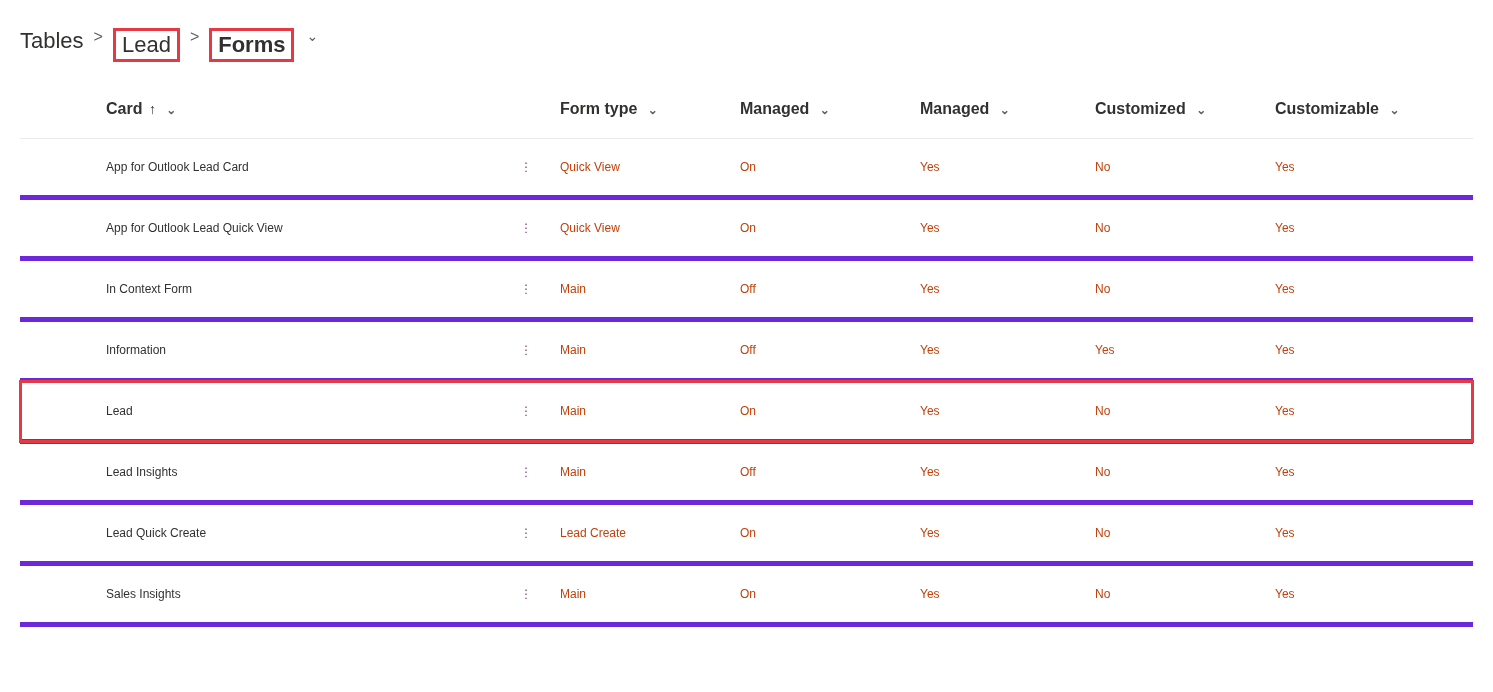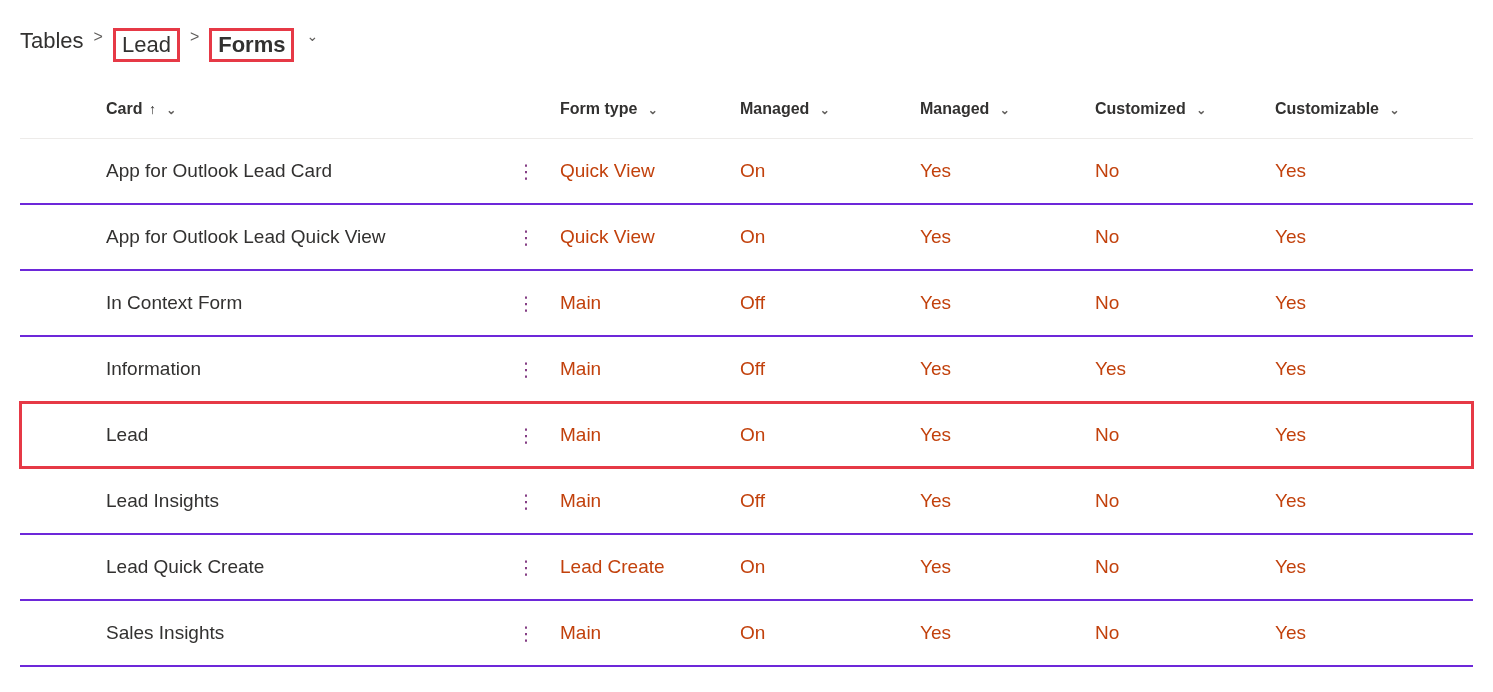--- a/index.html
+++ b/index.html
@@ -57,23 +57,23 @@
     white-space: nowrap;
   }
   .col-name { width: 480px; padding-left: 86px !important; }
   .col-actions { width: 60px; }
   .col-type { width: 180px; }
   .col-status { width: 180px; }
   .col-managed { width: 175px; }
   .col-customized { width: 180px; }
   .col-customizable { }
   .grid tbody td {
-    font-size: 19px;
+    font-size: 12px;
     padding: 21px 8px 21px 0;
-    border-bottom: 2px solid #6d28d9;
+    border-bottom: 5px solid #6d28d9;
     vertical-align: middle;
   }
   .grid tbody td.name-cell {
     color: #323130;
     padding-left: 86px;
     cursor: pointer;
   }
   .grid tbody td.muted {
     color: #c2410c;
   }

